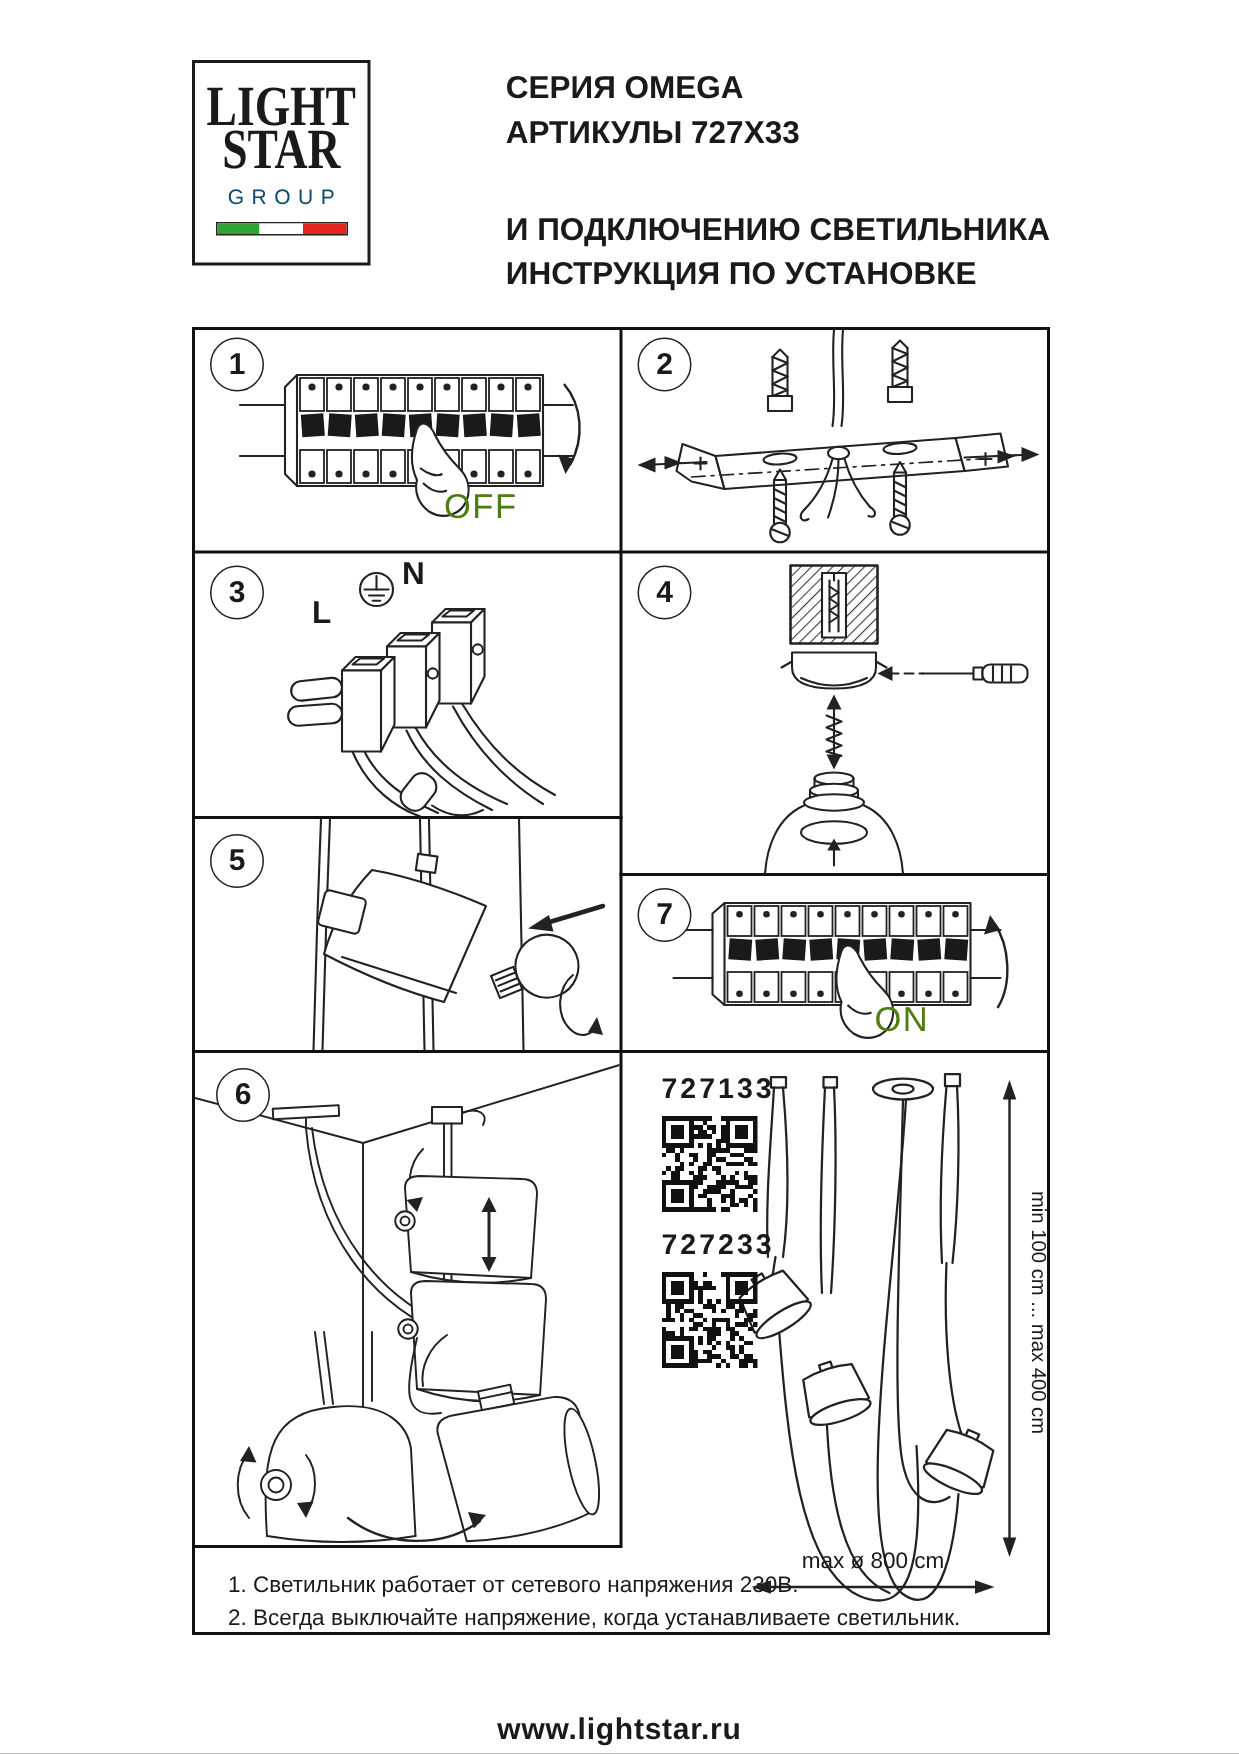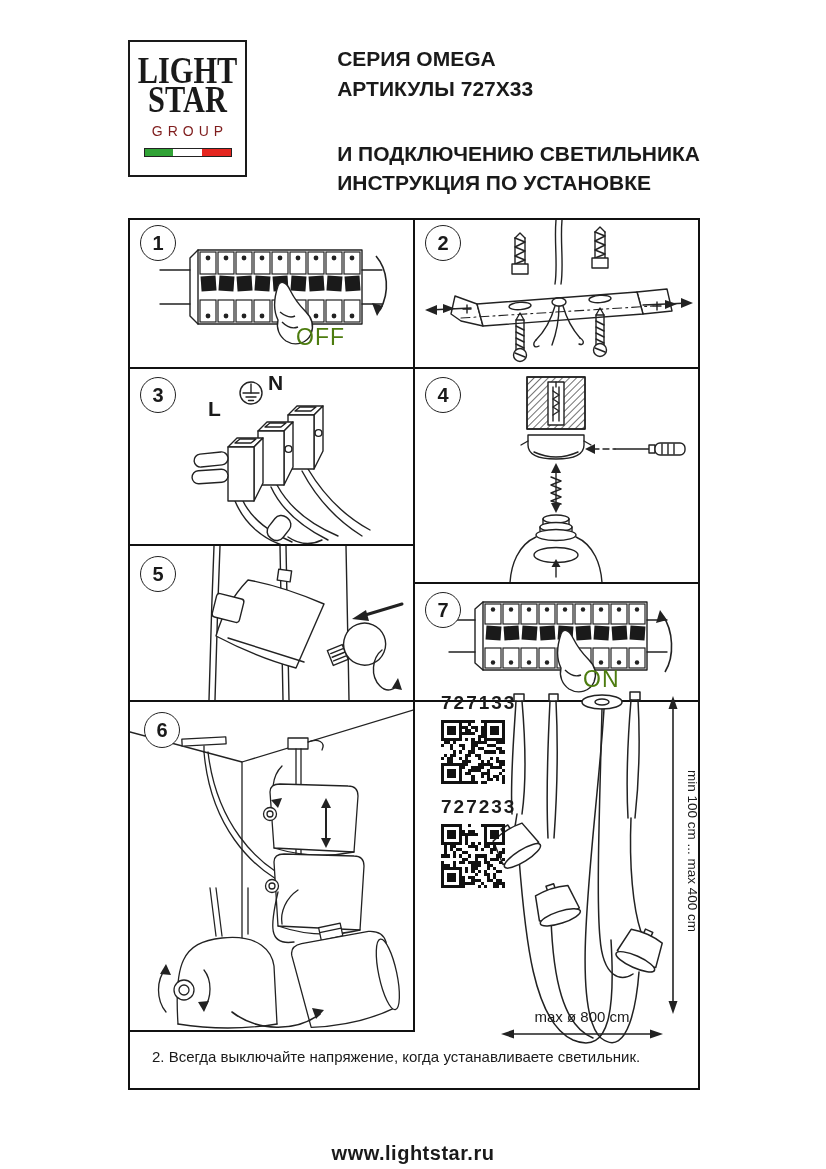--- a/index.html
+++ b/index.html
@@ -5,21 +5,21 @@
   html,body{margin:0;padding:0;background:#888;}
   *{box-sizing:border-box;}
   .page{position:relative;width:826px;height:1169px;background:#fff;margin:0 auto;
         font-family:"Liberation Sans",sans-serif;color:#1a1a1a;overflow:hidden;}
 
   
   .logo{position:absolute;left:128px;top:40px;width:119px;height:137px;
         border:2px solid #1a1a1a;background:#fff;text-align:center;padding-top:14px;}
   .logo .l1,.logo .l2{font-family:"Liberation Serif",serif;font-weight:bold;font-size:31px;
         line-height:29px;letter-spacing:0px;transform:scale(.98,1.22);transform-origin:center;}
-  .logo .l3{font-size:14px;letter-spacing:5px;margin-top:9px;font-weight:400;color:#7f1d1d;text-indent:5px;}
+  .logo .l3{font-size:14px;letter-spacing:5px;margin-top:9px;font-weight:400;color:#0c4a6e;text-indent:5px;}
   .flag{width:88px;height:9px;margin:9px auto 0;border:1px solid #222;display:flex;}
   .flag span{flex:1;height:100%;display:block;}
 
   
   .hdr{position:absolute;right:126px;top:44px;font-weight:bold;}
   .hdr .series{font-size:21px;line-height:30px;}
   .hdr .title{margin-top:35px;font-size:21px;line-height:29px;}
 
   
   .grid{position:absolute;left:128px;top:218px;width:572px;height:872px;
@@ -479,21 +479,21 @@
         <polygon points="148,106 141,98 152,96" fill="#222"></polygon>
         <polygon points="36,262 30,272 41,273" fill="#222"></polygon>
         <polygon points="74,310 68,300 79,299" fill="#222"></polygon>
         <polygon points="194,308 182,306 186,317" fill="#222"></polygon>
       </svg>
       <div class="badge" style="left:14px;top:10px">
         <span>6</span>
       </div>
     </div>
 
-    <div class="panel" style="left:285px;top:466px;width:283px;height:446px">
+    <div class="panel" style="left:285px;top:490px;width:283px;height:446px">
       <svg width="283" height="386" viewBox="0 0 283 386">
         <g stroke="#222" stroke-width="1.5" fill="none" stroke-linecap="round" stroke-linejoin="round">
 
           <ellipse cx="187" cy="16" rx="20" ry="7" fill="#fff"></ellipse>
           <ellipse cx="187" cy="16" rx="7" ry="3"></ellipse>
 
           <rect x="99" y="8" width="10" height="7" fill="#fff"></rect>
           <path d="M101,15 C99,50 95,92 97,128"></path>
             <path d="M107,15 C110,50 112,92 107,128"></path>
           <rect x="134" y="8" width="9" height="7" fill="#fff"></rect>
@@ -1002,18 +1002,19 @@
             <rect x="51.81" y="60.95" width="3.05" height="3.05"></rect>
             <rect x="54.86" y="60.95" width="3.05" height="3.05"></rect>
             <rect x="60.95" y="60.95" width="3.05" height="3.05"></rect>
           </svg>
         </div>
       <div class="dim-v">min 100 cm ... max 400 cm</div>
       <div class="dim-h">max ø 800 cm</div>
     </div>
 
     <div class="notes">
+      <div>1. Светильник работает от сетевого напряжения 230В.</div>
       <div>2. Всегда выключайте напряжение, когда устанавливаете светильник.</div>
     </div>
   </div>
 
   <div class="footer">www.lightstar.ru</div>
 </div>
 
 </body></html>

